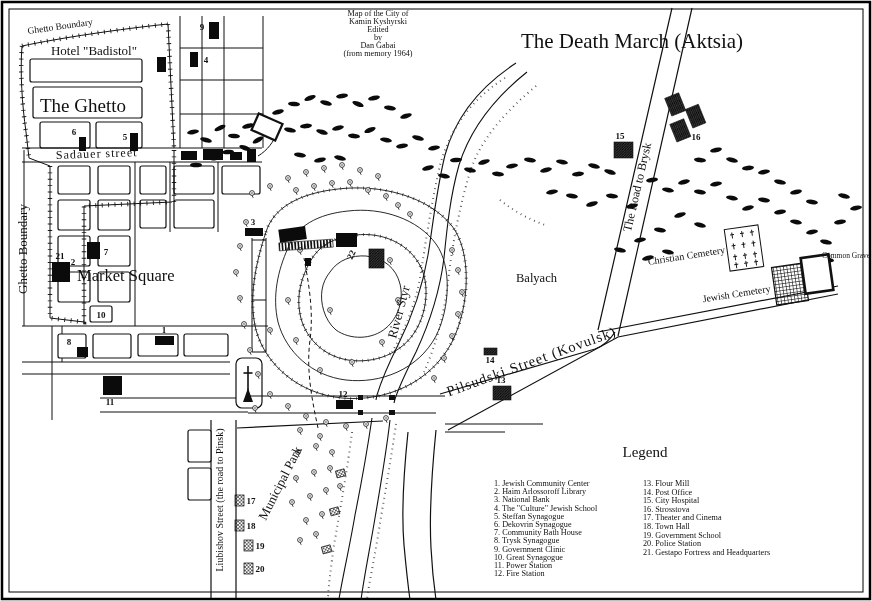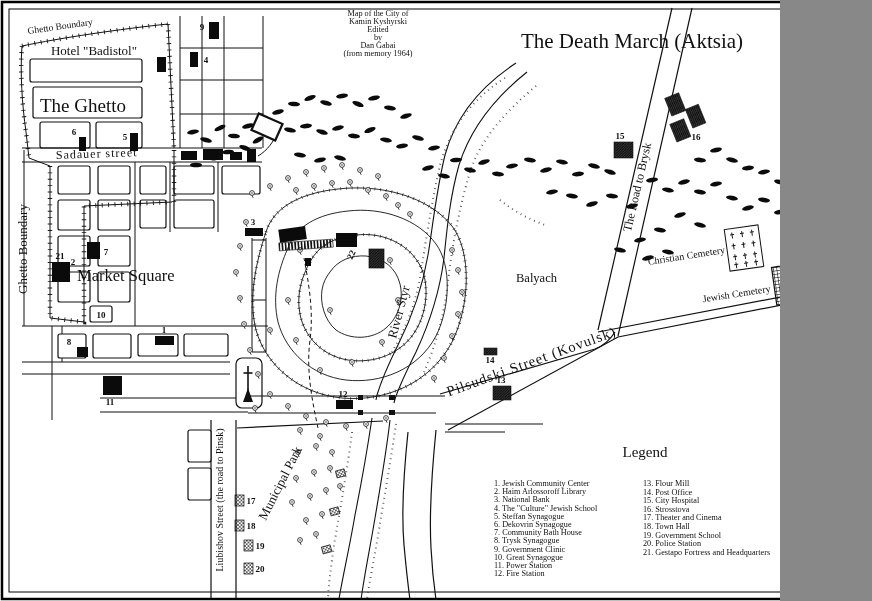--- a/index.html
+++ b/index.html
@@ -1,16 +1,16 @@
 <!DOCTYPE html>
 <html><head>
 <meta charset="utf-8">
 <style>
   html,body{margin:0;padding:0;background:#888;}
-  .page{width:780px;height:601px;position:relative;background:#fff;overflow:hidden;
+  .page{width:872px;height:601px;position:relative;background:#fff;overflow:hidden;
         font-family:"Liberation Serif",serif;}
   svg{position:absolute;left:0;top:0;}
   svg text{font-family:"Liberation Serif",serif;fill:#101010;}
   .f7{font-size:7.5px}.f8{font-size:8.2px}.f95{font-size:9.5px}
   .f10{font-size:10px}.f12{font-size:12px}.f125{font-size:12.5px}
   .f13{font-size:13px}.f145{font-size:14.5px}.f15{font-size:15px}.f165{font-size:16.5px}
   .f19{font-size:19px}.f21{font-size:21px}
   .num{font-size:9px;font-weight:bold}
   .ls1{letter-spacing:1px}
   .mid{text-anchor:middle}

